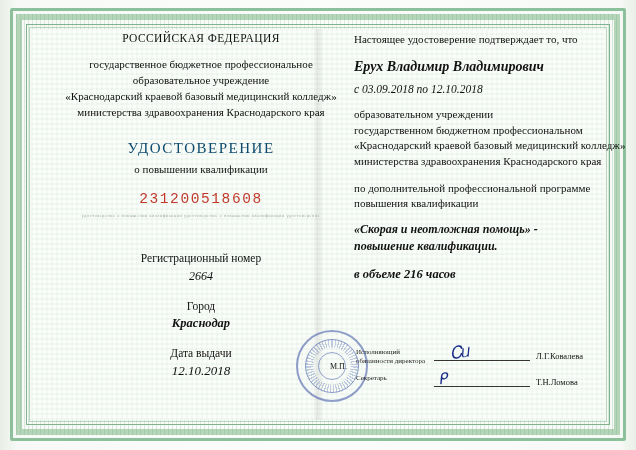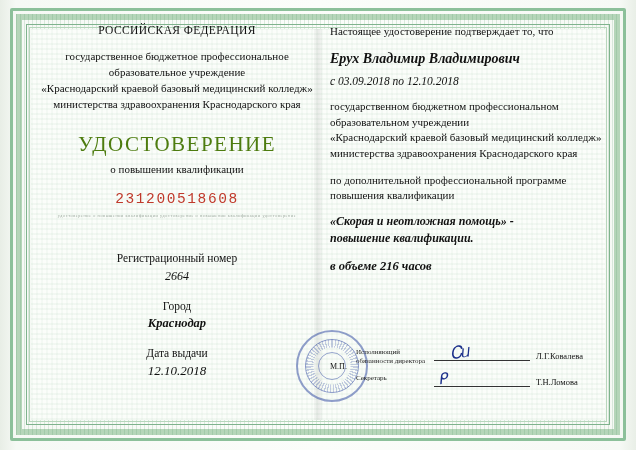--- a/index.html
+++ b/index.html
@@ -84,33 +84,34 @@
   
   .fold {
     position: absolute;
     left: 314px; top: 29px;
     width: 8px; height: 391px;
     background: linear-gradient(90deg, rgba(0,0,0,0.03), rgba(0,0,0,0.07), rgba(0,0,0,0.03));
   }
 
   .col {
     position: absolute;
-    top: 24px;
+    top: 32px;
     width: 278px;
+    margin-left: 24px;
   }
   .col-left { left: 38px; text-align: center; }
   .col-right { left: 330px; }
 
   .l1 { font-size: 11.5px; letter-spacing: .4px; color: #111; margin-bottom: 12px; }
   .l2 { font-size: 11px; line-height: 16px; color: #111; }
   .udost {
-    font-size: 21px;
+    font-size: 15px;
     letter-spacing: 1.5px;
     margin-top: 20px;
-    color: #4d7c0f;
+    color: #0c4a6e;
   }
   .udost-sub {
     font-size: 11px;
     margin-top: 6px;
     color: #111;
   }
   .serial {
     margin-top: 16px;
     font-size: 14.5px;
     color: #c0392b;
@@ -305,22 +306,22 @@
 
     <div class="date-label">Дата выдачи</div>
     <div class="date-value">12.10.2018</div>
   </div>
 
   <div class="col col-right">
     <div class="r-intro">Настоящее удостоверение подтверждает то, что</div>
     <div class="r-name">Ерух Владимир Владимирович</div>
     <div class="r-period">с 03.09.2018 по 12.10.2018</div>
     <div class="r-body">
+      <div>образовательном учреждении</div>
       <div>государственном бюджетном профессиональном</div>
-      <div>образовательном учреждении</div>
       <div>«Краснодарский краевой базовый медицинский колледж»</div>
       <div>министерства здравоохранения Краснодарского края</div>
     </div>
     <div class="r-prog-label">
       <div>по дополнительной профессиональной программе</div>
       <div>повышения квалификации</div>
     </div>
     <div class="r-program">
       <div>«Скорая и неотложная помощь» -</div>
       <div>повышение квалификации.</div>

